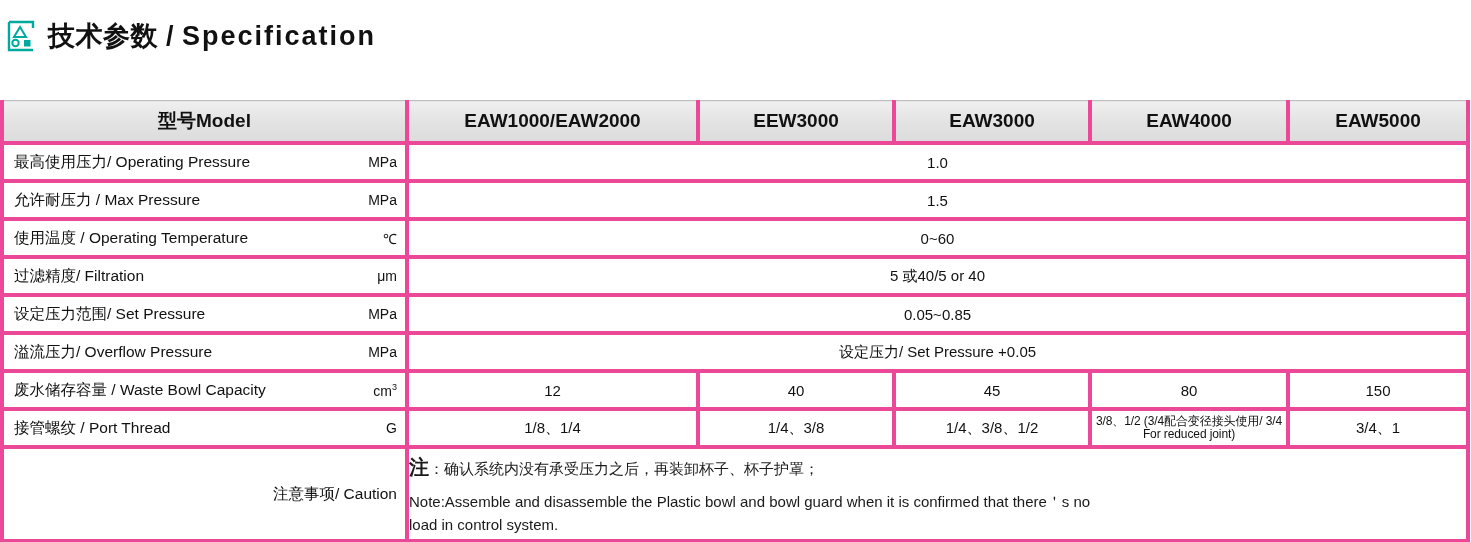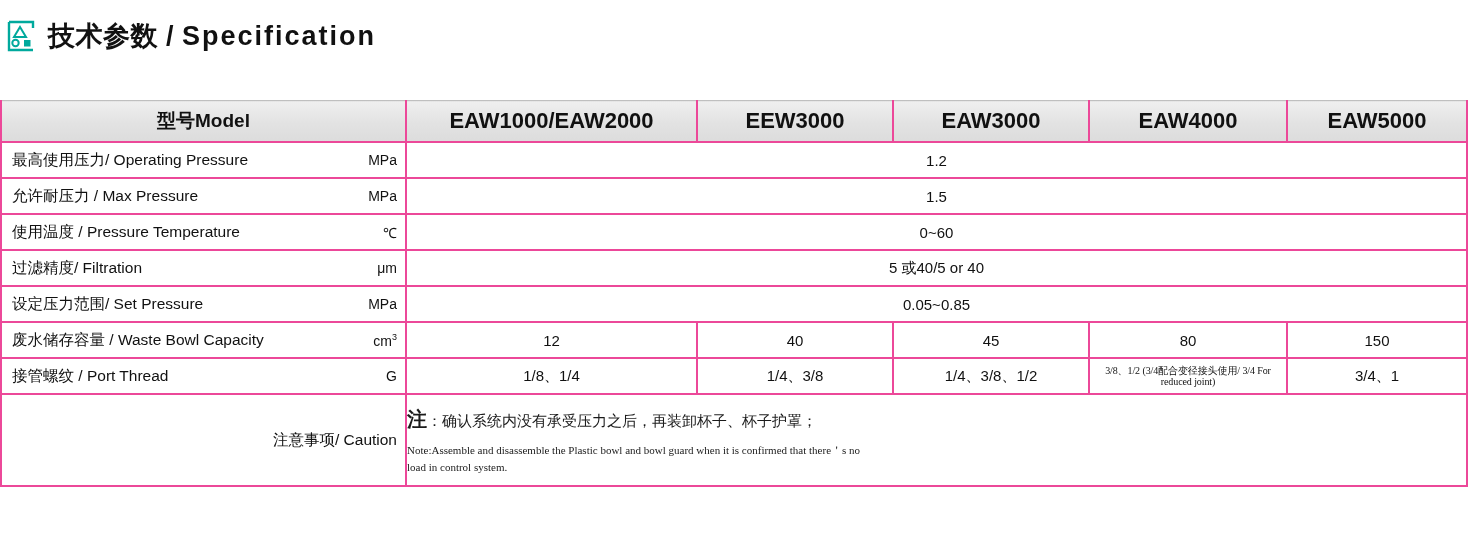--- a/index.html
+++ b/index.html
@@ -53,32 +53,32 @@
     left: 0;
     top: 100px;
     width: 1471px;
   }
   table.spec {
     border-collapse: collapse;
     width: 1466px;
     table-layout: fixed;
   }
   table.spec td, table.spec th {
-    border: 2px solid #ec4899;
+    border: 4px solid #ec4899;
     padding: 0;
     vertical-align: middle;
     font-weight: normal;
     font-size: 15px;
   }
   
   tr.head-row th {
     background: linear-gradient(to bottom, #efefef 0%, #e2e2e2 55%, #dcdcdc 100%);
     height: 40px;
     text-align: center;
-    font-size: 22px;
+    font-size: 19px;
     font-weight: bold;
     color: #111;
     border-top: 1px solid #bfbfbf;
     border-bottom: 1px solid #bfbfbf;
   }
   tr.head-row th.model-col {
     font-size: 19px;
   }
 
   
@@ -110,25 +110,24 @@
   }
   td.value-cell {
     text-align: center;
     font-size: 15.5px;
     color: #111;
   }
   tr.data-row td {
     height: 34px;
   }
   td.value-cell.small {
-    font-size: 10px;
+    font-size: 12px;
     letter-spacing: -0.1px;
     padding: 0 2px;
     line-height: 1.1;
-    font-family: Liberation Serif, serif;
   }
 
   
   tr.caution-row td {
     height: 90px;
     vertical-align: middle;
   }
   td.caution-label .label-inner {
     justify-content: flex-end;
   }
@@ -139,22 +138,21 @@
     font-size: 15.5px;
   }
   .caution-line1 .zhu {
     font-size: 20px;
     font-weight: bold;
   }
   .caution-line1 {
     margin-bottom: 7px;
   }
   .caution-line2, .caution-line3 {
-    font-size: 11px;
-    font-family: Liberation Serif, serif;
+    font-size: 15px;
   }
 </style>
 </head>
 <body>
 
 <div class="page">
 
   <div class="header">
     <div class="logo-mark">
       <svg width="30" height="34" viewBox="0 0 30 34" xmlns="http://www.w3.org/2000/svg">
@@ -194,37 +192,37 @@
       </thead>
       <tbody>
 
         <tr class="data-row">
           <td class="label-cell">
             <div class="label-inner">
               <span class="label-text">最高使用压力/ Operating Pressure</span>
               <span class="unit-text">MPa</span>
             </div>
           </td>
-          <td class="value-cell" colspan="5">1.2</td>
+          <td class="value-cell" colspan="5">1.0</td>
         </tr>
 
         <tr class="data-row">
           <td class="label-cell">
             <div class="label-inner">
               <span class="label-text">允许耐压力 / Max Pressure</span>
               <span class="unit-text">MPa</span>
             </div>
           </td>
           <td class="value-cell" colspan="5">1.5</td>
         </tr>
 
         <tr class="data-row">
           <td class="label-cell">
             <div class="label-inner">
-              <span class="label-text">使用温度 / Pressure Temperature</span>
+              <span class="label-text">使用温度 / Operating Temperature</span>
               <span class="unit-text">℃</span>
             </div>
           </td>
           <td class="value-cell" colspan="5">0~60</td>
         </tr>
 
         <tr class="data-row">
           <td class="label-cell">
             <div class="label-inner">
               <span class="label-text">过滤精度/ Filtration</span>
@@ -237,20 +235,29 @@
         <tr class="data-row">
           <td class="label-cell">
             <div class="label-inner">
               <span class="label-text">设定压力范围/ Set Pressure</span>
               <span class="unit-text">MPa</span>
             </div>
           </td>
           <td class="value-cell" colspan="5">0.05~0.85</td>
         </tr>
 
+        <tr class="data-row">
+          <td class="label-cell">
+            <div class="label-inner">
+              <span class="label-text">溢流压力/ Overflow Pressure</span>
+              <span class="unit-text">MPa</span>
+            </div>
+          </td>
+          <td class="value-cell" colspan="5">设定压力/ Set Pressure  +0.05</td>
+        </tr>
 
         <tr class="data-row">
           <td class="label-cell">
             <div class="label-inner">
               <span class="label-text">废水储存容量 / Waste Bowl Capacity</span>
               <span class="unit-text">cm<sup>3</sup></span>
             </div>
           </td>
           <td class="value-cell">12</td>
           <td class="value-cell">40</td>

